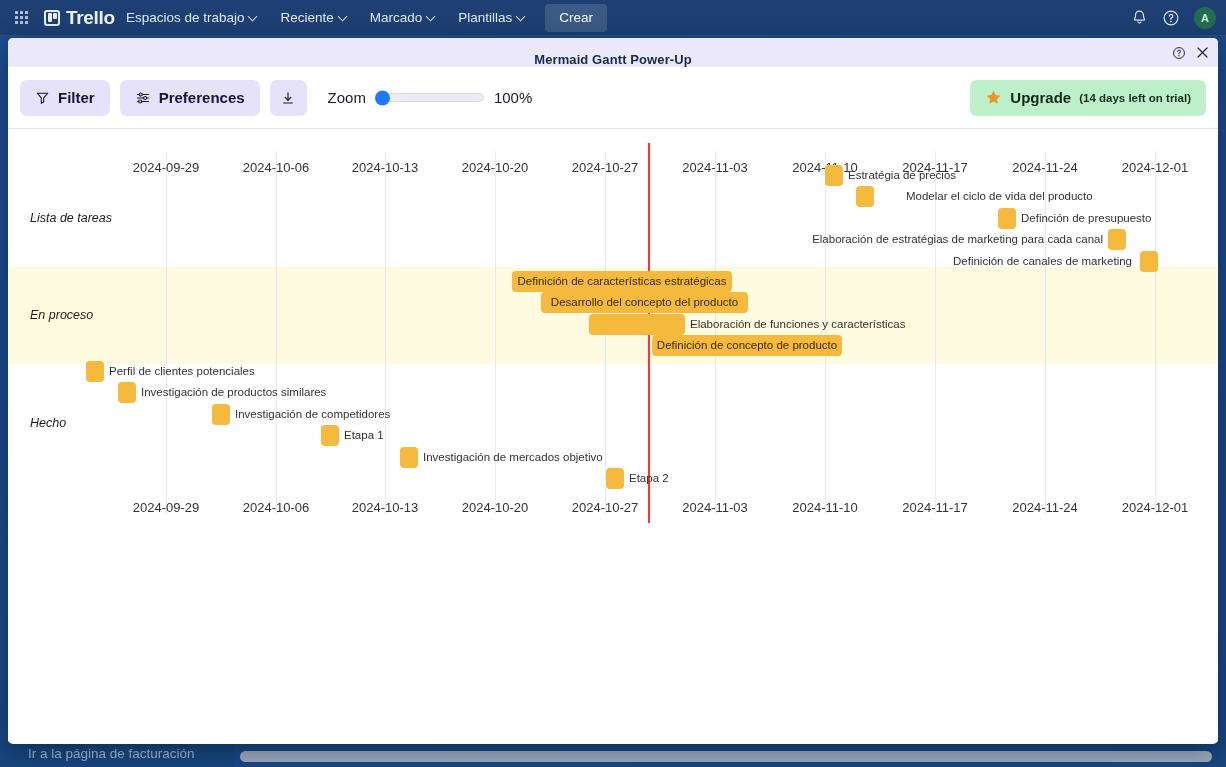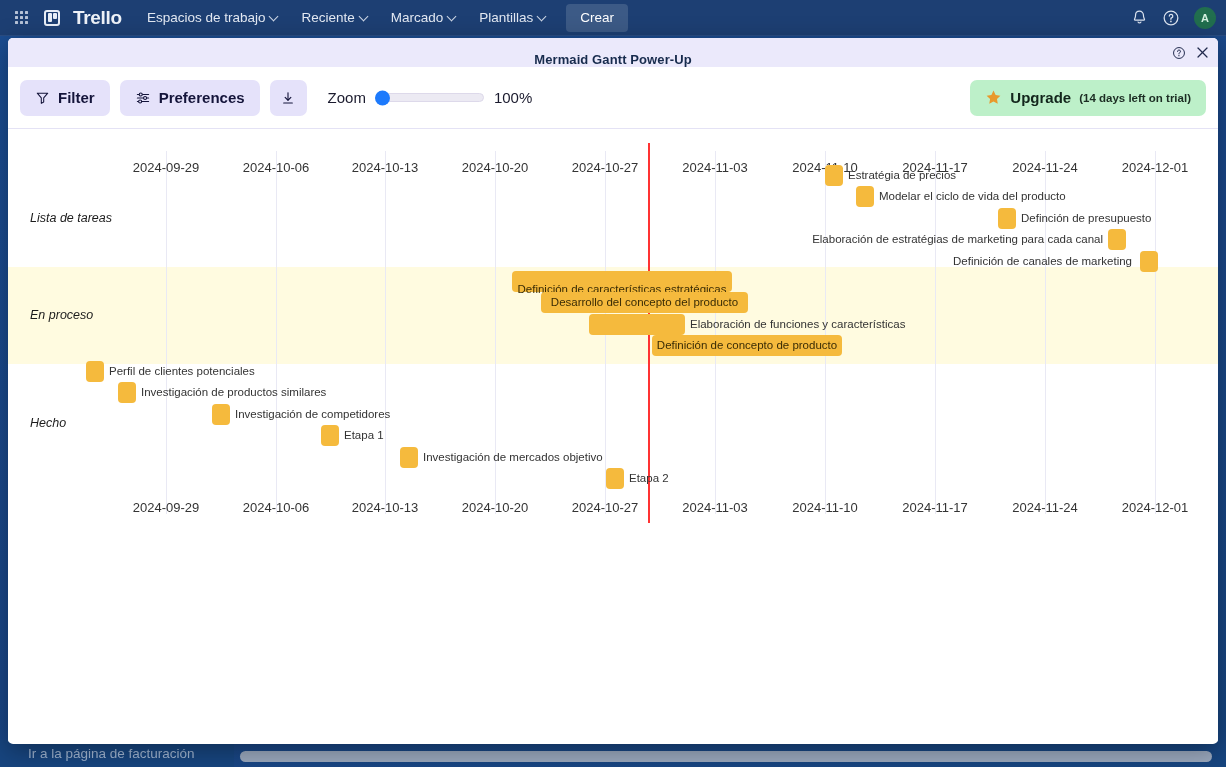--- a/index.html
+++ b/index.html
@@ -40,22 +40,22 @@
   }
   .nav-left { display: flex; align-items: center; height: 100%; }
   #apps-grid {
     width: 30px; height: 100%;
     display: flex; align-items: center; justify-content: center;
     margin-left: 6px; cursor: pointer;
   }
   .grid9 { display: grid; grid-template-columns: repeat(3, 3px); gap: 2px; }
   .grid9 i { width: 3px; height: 3px; background: #b6c2d6; border-radius: .5px; display:block; }
   #brand {
-    display: flex; align-items: center; gap: 13px;
-    margin-left: 8px; margin-right: 14px; cursor: pointer;
+    display: flex; align-items: center; gap: 6px;
+    margin-left: 8px; cursor: pointer;
   }
   #brand .logo-mark {
     width: 16px; height: 16px; border: 2px solid #e8eef7; border-radius: 3px;
     position: relative;
   }
   #brand .logo-mark::before {
     content:""; position:absolute; left:1.5px; top:1.5px; width:4px; height:9px;
     background:#e8eef7; border-radius:1px;
   }
   #brand .logo-mark::after {
@@ -381,29 +381,29 @@
       <div id="today-line" style="left: 640px;"></div>
       <div id="section-labels">
           <div class="section-label" style="left: 22px; top: 82px;">Lista de tareas</div>
           <div class="section-label" style="left: 22px; top: 179px;">En proceso</div>
           <div class="section-label" style="left: 22px; top: 287px;">Hecho</div>
         </div>
       <div id="task-layer">
           <div class="task-bar" title="Estratégia de precios" style="left: 817px; width: 18px; top: 36px; background: rgb(245, 186, 61);"></div>
           <div class="task-text" style="top: 36px; left: 840px;">Estratégia de precios</div>
           <div class="task-bar" title="Modelar el ciclo de vida del producto" style="left: 848px; width: 18px; top: 57.4px; background: rgb(245, 186, 61);"></div>
-          <div class="task-text" style="top: 57.4px; left: 871px;">Modelar el ciclo de vida del producto</div>
+          <div class="task-text" style="top: 57.4px; left: 898px;">Modelar el ciclo de vida del producto</div>
           <div class="task-bar" title="Definción de presupuesto" style="left: 990px; width: 18px; top: 78.8px; background: rgb(245, 186, 61);"></div>
           <div class="task-text" style="top: 78.8px; left: 1013px;">Definción de presupuesto</div>
           <div class="task-bar" title="Elaboración de estratégias de marketing para cada canal" style="left: 1100px; width: 18px; top: 100.2px; background: rgb(245, 186, 61);"></div>
           <div class="task-text" style="top: 100.2px; left: 1100px; transform: translateX(-100%); padding-right: 5px;">Elaboración de estratégias de marketing para cada canal</div>
           <div class="task-bar" title="Definición de canales de marketing" style="left: 1132px; width: 18px; top: 121.6px; background: rgb(245, 186, 61);"></div>
           <div class="task-text" style="top: 121.6px; left: 1132px; transform: translateX(-100%); padding-right: 8px;">Definición de canales de marketing</div>
           <div class="task-bar" title="Definición de características estratégicas" style="left: 504px; width: 220px; top: 142px; background: rgb(245, 186, 61);"></div>
-          <div class="task-text inside" style="top: 150px; left: 504px; width: 220px; text-align: center;">Definición de características estratégicas</div>
+          <div class="task-text inside" style="top: 142px; left: 504px; width: 220px; text-align: center;">Definición de características estratégicas</div>
           <div class="task-bar" title="Desarrollo del concepto del producto" style="left: 533px; width: 207px; top: 163.4px; background: rgb(245, 186, 61);"></div>
           <div class="task-text inside" style="top: 163.4px; left: 533px; width: 207px; text-align: center;">Desarrollo del concepto del producto</div>
           <div class="task-bar" title="Elaboración de funciones y características" style="left: 581px; width: 96px; top: 184.8px; background: rgb(245, 186, 61);"></div>
           <div class="task-text" style="top: 184.8px; left: 682px;">Elaboración de funciones y características</div>
           <div class="task-bar" title="Definición de concepto de producto" style="left: 644px; width: 190px; top: 206.2px; background: rgb(245, 186, 61);"></div>
           <div class="task-text inside" style="top: 206.2px; left: 644px; width: 190px; text-align: center;">Definición de concepto de producto</div>
           <div class="task-bar" title="Perfil de clientes potenciales" style="left: 78px; width: 18px; top: 232px; background: rgb(245, 186, 61);"></div>
           <div class="task-text" style="top: 232px; left: 101px;">Perfil de clientes potenciales</div>
           <div class="task-bar" title="Investigación de productos similares" style="left: 110px; width: 18px; top: 253.4px; background: rgb(245, 186, 61);"></div>
           <div class="task-text" style="top: 253.4px; left: 133px;">Investigación de productos similares</div>

